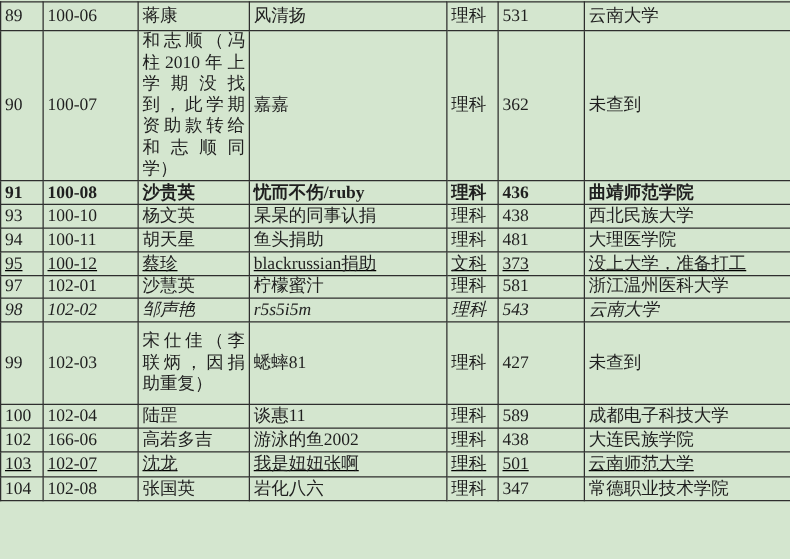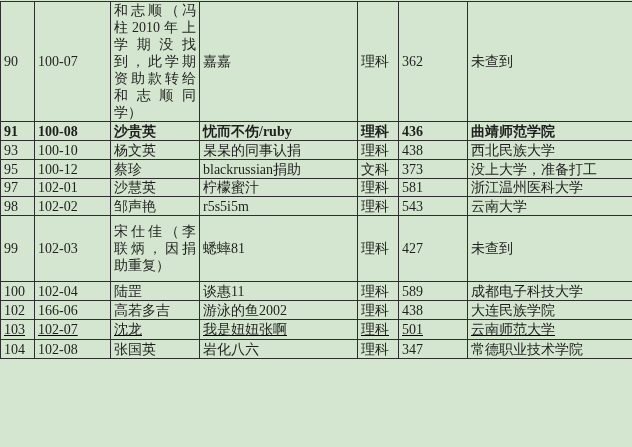--- a/index.html
+++ b/index.html
@@ -44,20 +44,29 @@
   <colgroup>
     <col style="width:34px">
     <col style="width:76px">
     <col style="width:89px">
     <col style="width:158px">
     <col style="width:41px">
     <col style="width:69px">
     <col style="width:165px">
   </colgroup>
   <tbody id="table-body">
+      <tr style="height: 23px;">
+    <td class="c-num">89</td>
+    <td class="c-id">100-06</td>
+    <td class="c-name">蒋康</td>
+    <td class="c-nick">风清扬</td>
+    <td class="c-track">理科</td>
+    <td class="c-score">531</td>
+    <td class="c-school">云南大学</td>
+  </tr>
       <tr style="height: 87px;">
     <td class="c-num">90</td>
     <td class="c-id">100-07</td>
     <td class="c-name">和志顺（冯柱2010年上学期没找到，此学期资助款转给和志顺同学）</td>
     <td class="c-nick">嘉嘉</td>
     <td class="c-track">理科</td>
     <td class="c-score">362</td>
     <td class="c-school">未查到</td>
   </tr>
       <tr style="height: 19px; font-weight: bold;">
@@ -72,38 +81,47 @@
       <tr style="height: 19px;">
     <td class="c-num">93</td>
     <td class="c-id">100-10</td>
     <td class="c-name">杨文英</td>
     <td class="c-nick">杲杲的同事认捐</td>
     <td class="c-track">理科</td>
     <td class="c-score">438</td>
     <td class="c-school">西北民族大学</td>
   </tr>
       <tr style="height: 19px;">
+    <td class="c-num">94</td>
+    <td class="c-id">100-11</td>
+    <td class="c-name">胡天星</td>
+    <td class="c-nick">鱼头捐助</td>
+    <td class="c-track">理科</td>
+    <td class="c-score">481</td>
+    <td class="c-school">大理医学院</td>
+  </tr>
+      <tr style="height: 19px; text-decoration: underline;">
     <td class="c-num">95</td>
     <td class="c-id">100-12</td>
     <td class="c-name">蔡珍</td>
     <td class="c-nick">blackrussian捐助</td>
     <td class="c-track">文科</td>
     <td class="c-score">373</td>
     <td class="c-school">没上大学，准备打工</td>
   </tr>
       <tr style="height: 14px; padding-left: 10px;">
     <td class="c-num">97</td>
     <td class="c-id">102-01</td>
     <td class="c-name">沙慧英</td>
     <td class="c-nick">柠檬蜜汁</td>
     <td class="c-track">理科</td>
     <td class="c-score">581</td>
     <td class="c-school">浙江温州医科大学</td>
   </tr>
-      <tr style="height: 19px;">
+      <tr style="height: 19px; font-style: italic;">
     <td class="c-num">98</td>
     <td class="c-id">102-02</td>
     <td class="c-name">邹声艳</td>
     <td class="c-nick">r5s5i5m</td>
     <td class="c-track">理科</td>
     <td class="c-score">543</td>
     <td class="c-school">云南大学</td>
   </tr>
       <tr style="height: 66px;">
     <td class="c-num">99</td>

